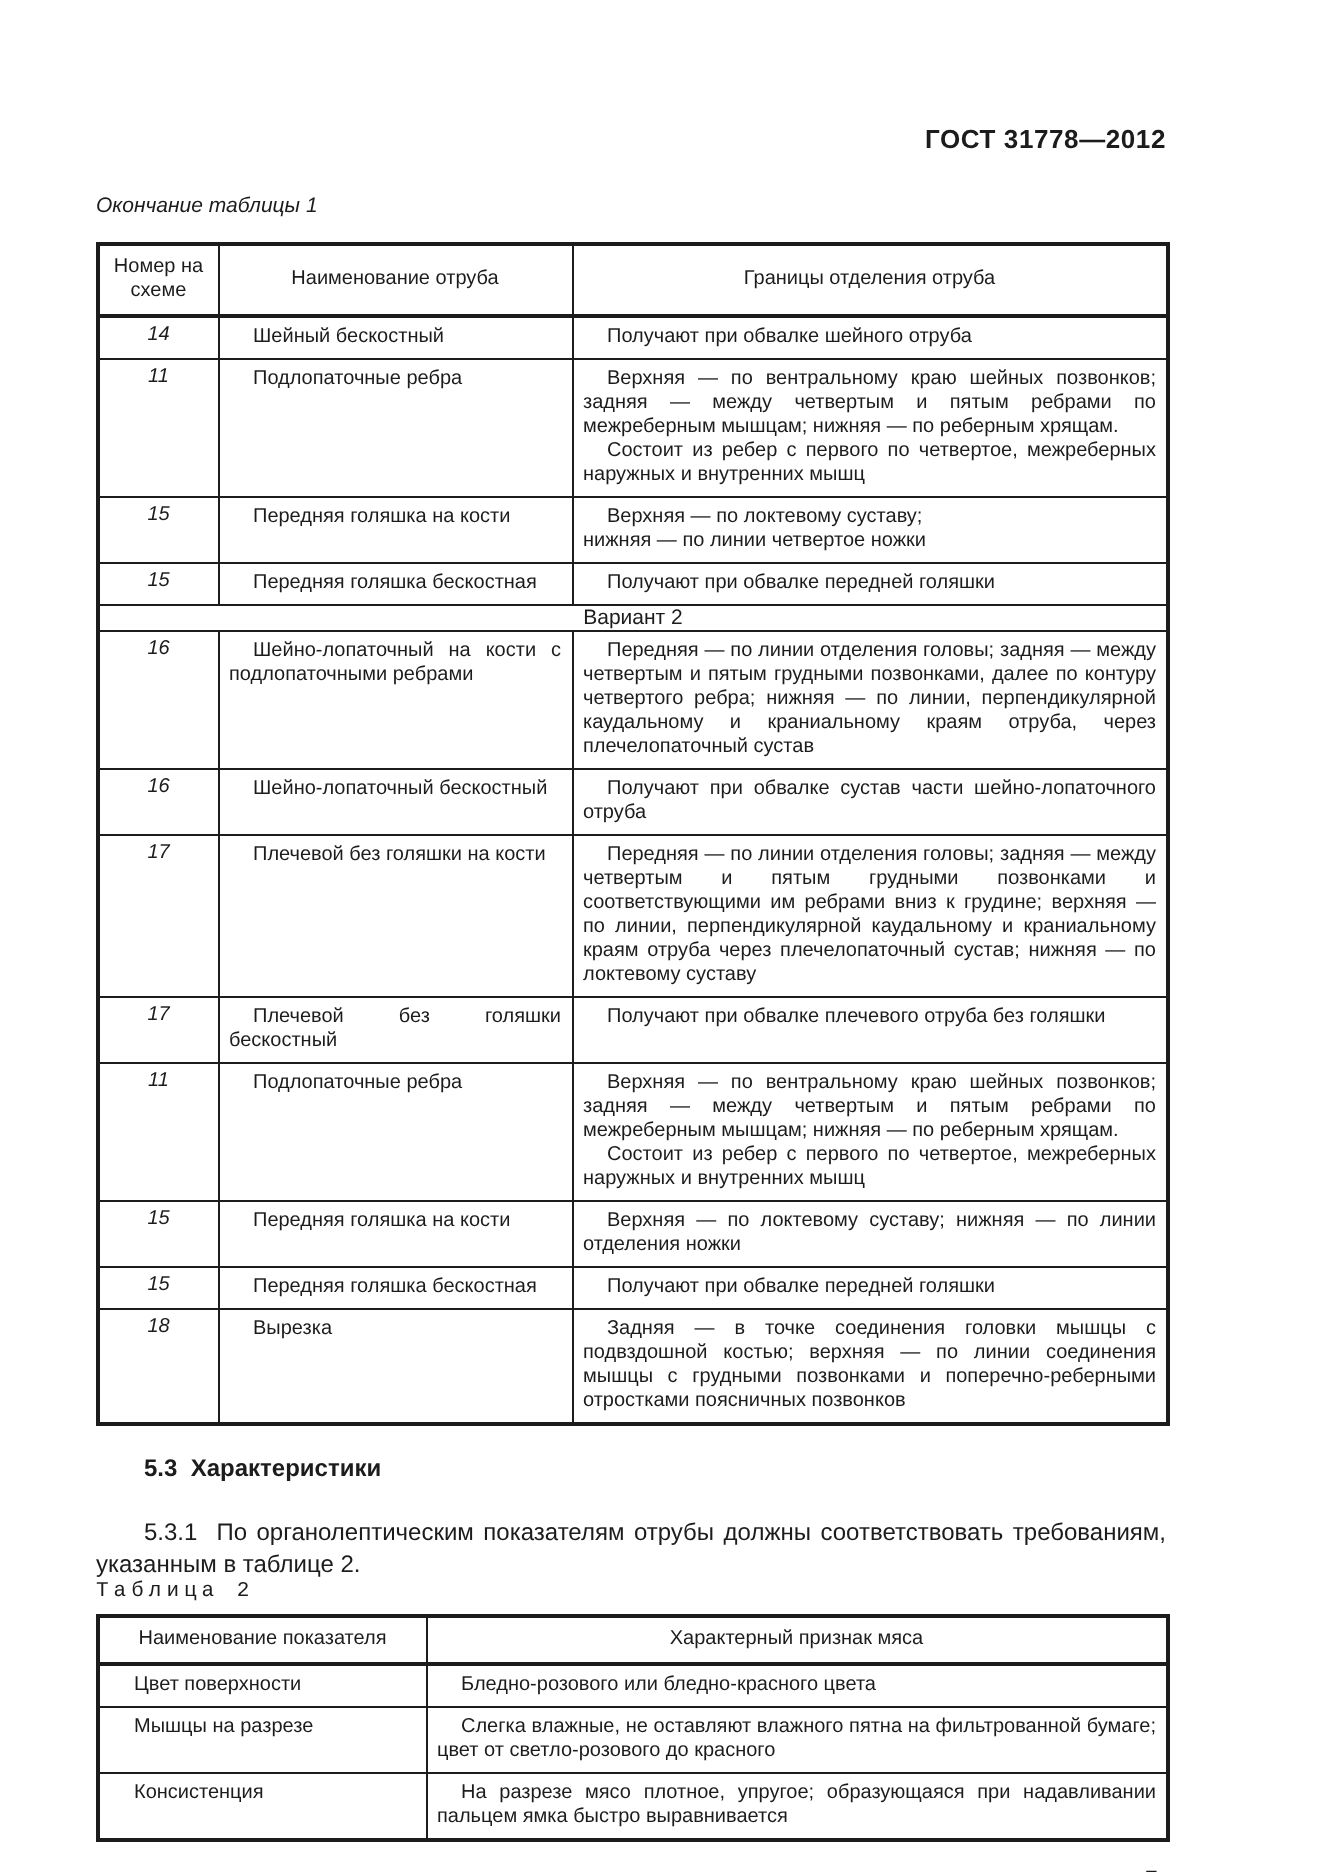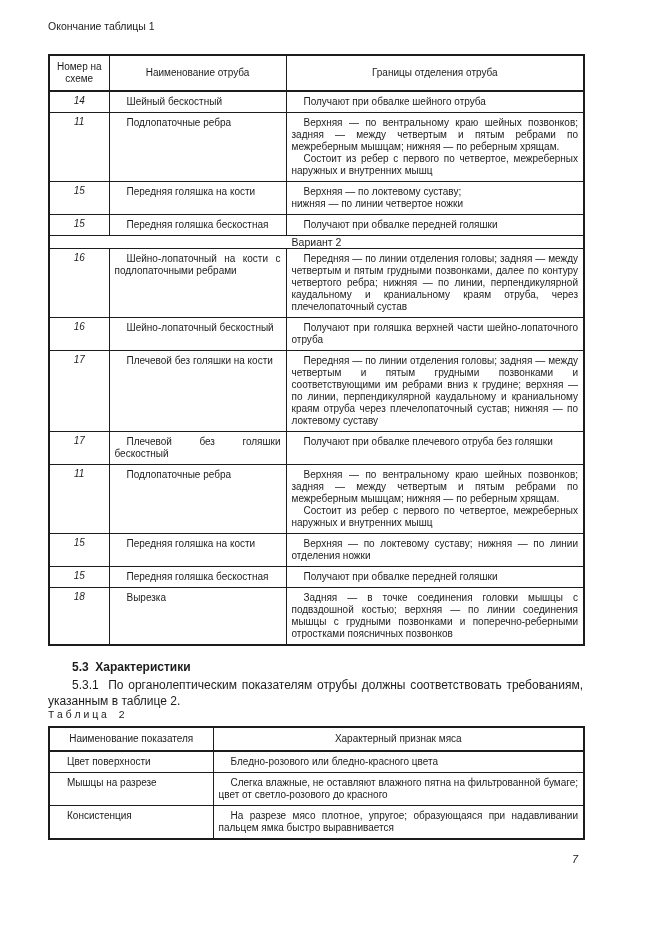--- a/index.html
+++ b/index.html
@@ -6,53 +6,54 @@
   body {
     width:661px; height:936px;
     background:#ffffff;
     font-family:"Liberation Sans", sans-serif;
     color:#1c1c1c;
   }
   .page { position:relative; width:661px; height:936px; overflow:hidden; background:#fff; }
   .content { position:absolute; left:48px; top:0; width:535px; }
 
   .std-header { margin-top:62px; text-align:right; font-weight:bold; font-size:13px; letter-spacing:.3px; }
-  .tbl-caption { margin-top:20px; font-size:10.5px; }
+  .tbl-caption { margin-top:20px; font-style:italic; font-size:10.5px; }
 
   table { border-collapse:collapse; width:535px; table-layout:fixed; }
   table, td { border:1px solid #1c1c1c; }
   table { border-width:2px; }
   thead td { border-bottom-width:2px; text-align:center; vertical-align:middle; font-size:10px; line-height:12px; padding:5px 2px; }
   tbody td { vertical-align:top; font-size:10px; line-height:12px; padding:4px 5px; }
 
-  .t1 { margin-top:22px;border-radius:25px; }
+  .t1 { margin-top:12px;border-radius:25px; }
   .t1 col.c-num  { width:60px; }
   .t1 col.c-name { width:177px; }
   .t1 col.c-desc { width:298px; }
   td.num { text-align:center; font-style:italic; padding-top:3px; }
   .para { text-indent:12px; text-align:justify; white-space:pre-line; }
   td.variant { text-align:center; font-size:10.5px; padding:0 2px; }
 
   .sec-heading { margin-top:14px; font-weight:bold; font-size:12px; }
-  .sec-para { margin-top:3px; font-size:12px; line-height:16px; text-align:justify; text-indent:24px; }
+  .sec-para { margin-top:17px; font-size:12px; line-height:16px; text-align:justify; text-indent:24px; }
   .sec-heading { padding-left:24px; }
 
   .tbl2-label { margin-top:0; font-size:10.5px; letter-spacing:2.5px;font-family:Liberation Mono, monospace; }
   .t2 { margin-top:5px; }
   .t2 col.c-ind { width:164px; }
   .t2 col.c-val { width:371px; }
 
   .page-num { margin-top:13px; text-align:right; padding-right:5px; font-style:italic; font-size:11px; }
 </style>
 </head>
 <body style="color: rgb(28, 28, 28); background: rgb(255, 255, 255);">
 
 <div class="page">
   <div class="content">
 
+    <div class="std-header">ГОСТ 31778—2012</div>
 
     <div class="tbl-caption">Окончание таблицы 1</div>
 
     <table class="t1">
       <colgroup>
           <col class="c-num">
           <col class="c-name">
           <col class="c-desc">
         </colgroup>
       <thead>
@@ -116,21 +117,21 @@
             <td class="desc">
               <div class="para">Передняя — по линии отделения головы; задняя — между четвертым и пятым грудными позвонками, далее по контуру четвертого ребра; нижняя — по линии, перпендикулярной каудальному и краниальному краям отруба, через плечелопаточный сустав</div>
             </td>
           </tr>
           <tr>
             <td class="num">16</td>
             <td class="name">
               <div class="para">Шейно-лопаточный бескостный</div>
             </td>
             <td class="desc">
-              <div class="para">Получают при голяшка верхней части шейно-лопаточного отруба</div>
+              <div class="para">Получают при обвалке сустав части шейно-лопаточного отруба</div>
             </td>
           </tr>
           <tr>
             <td class="num">17</td>
             <td class="name">
               <div class="para">Плечевой без голяшки на кости</div>
             </td>
             <td class="desc">
               <div class="para">Передняя — по линии отделения головы; задняя — между четвертым и пятым грудными позвонками и соответствующими им ребрами вниз к грудине; верхняя — по линии, перпендикулярной каудальному и краниальному краям отруба через плечелопаточный сустав; нижняя — по локтевому суставу</div>
             </td>

